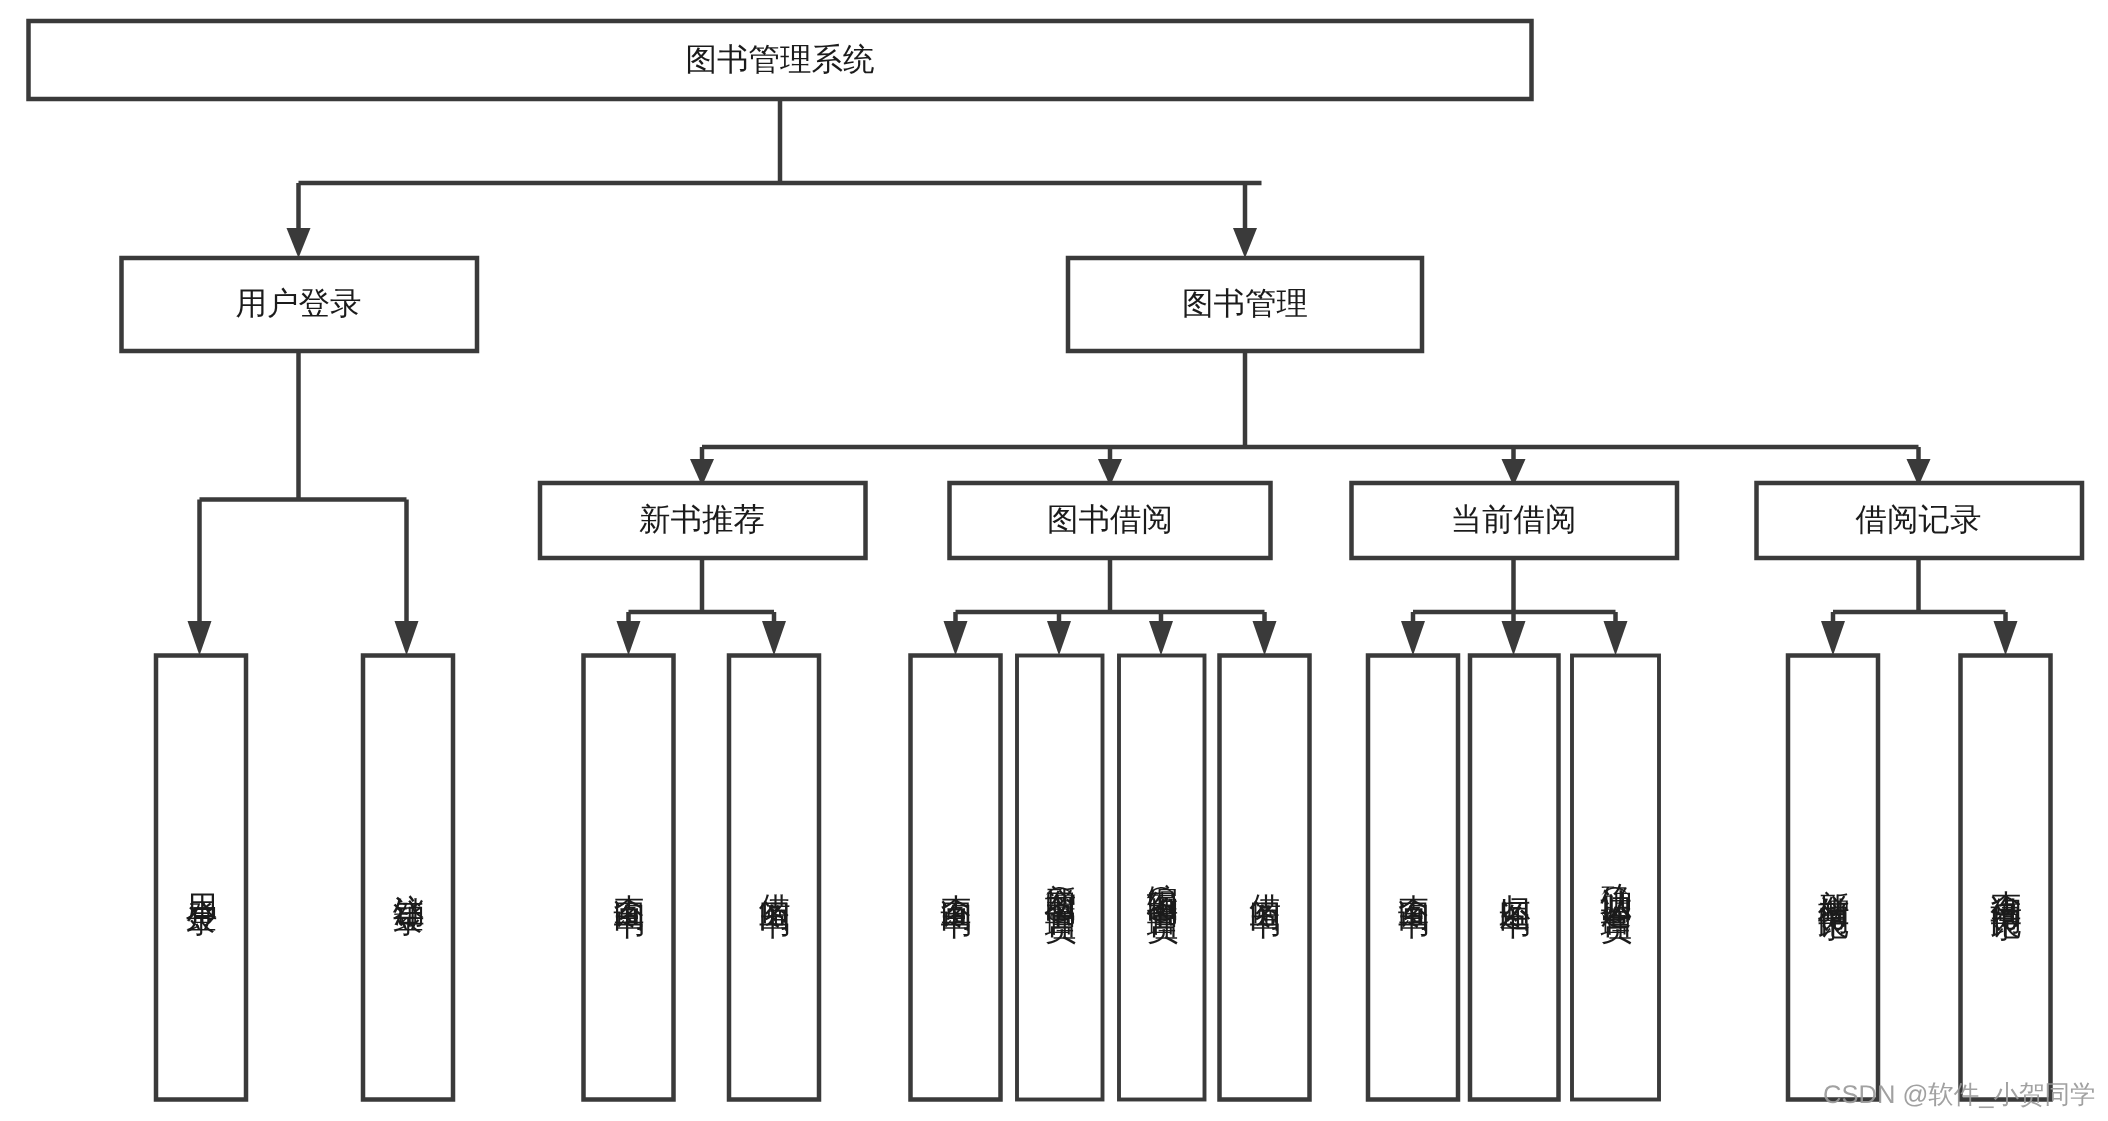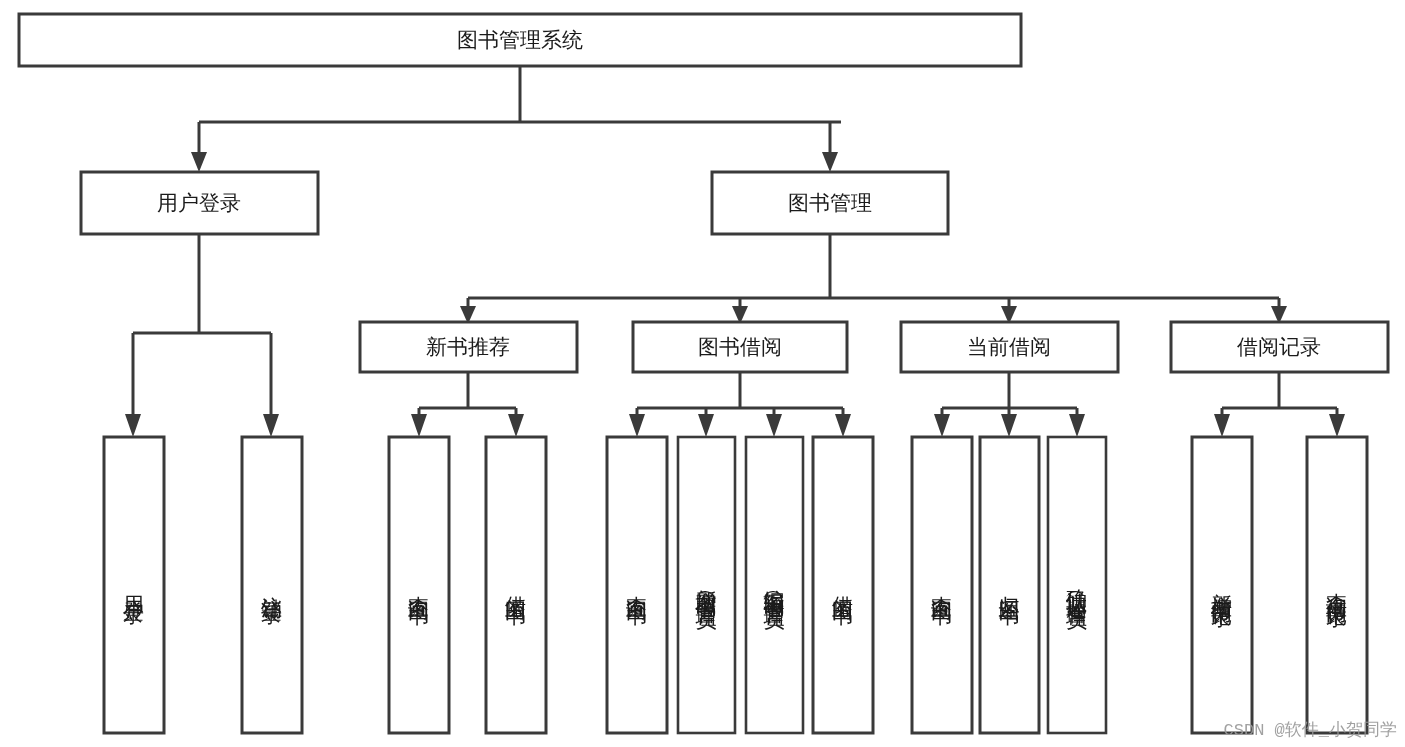--- a/index.html
+++ b/index.html
@@ -63,21 +63,21 @@
     justify-content: center;
     text-align: center;
     line-height: 1;
     white-space: nowrap;
     pointer-events: none;
   }
   .watermark {
     position: absolute;
     right: 8px;
     bottom: 6px;
-    font-family: Liberation Mono, monospace;
+    font-family: Liberation Sans, sans-serif;
     font-size: 17px;
     color: #9a9a9a;
     opacity: 0.92;
     white-space: nowrap;
   }
 </style>
 </head>
 <body>
 
 <div id="diagram-root">

